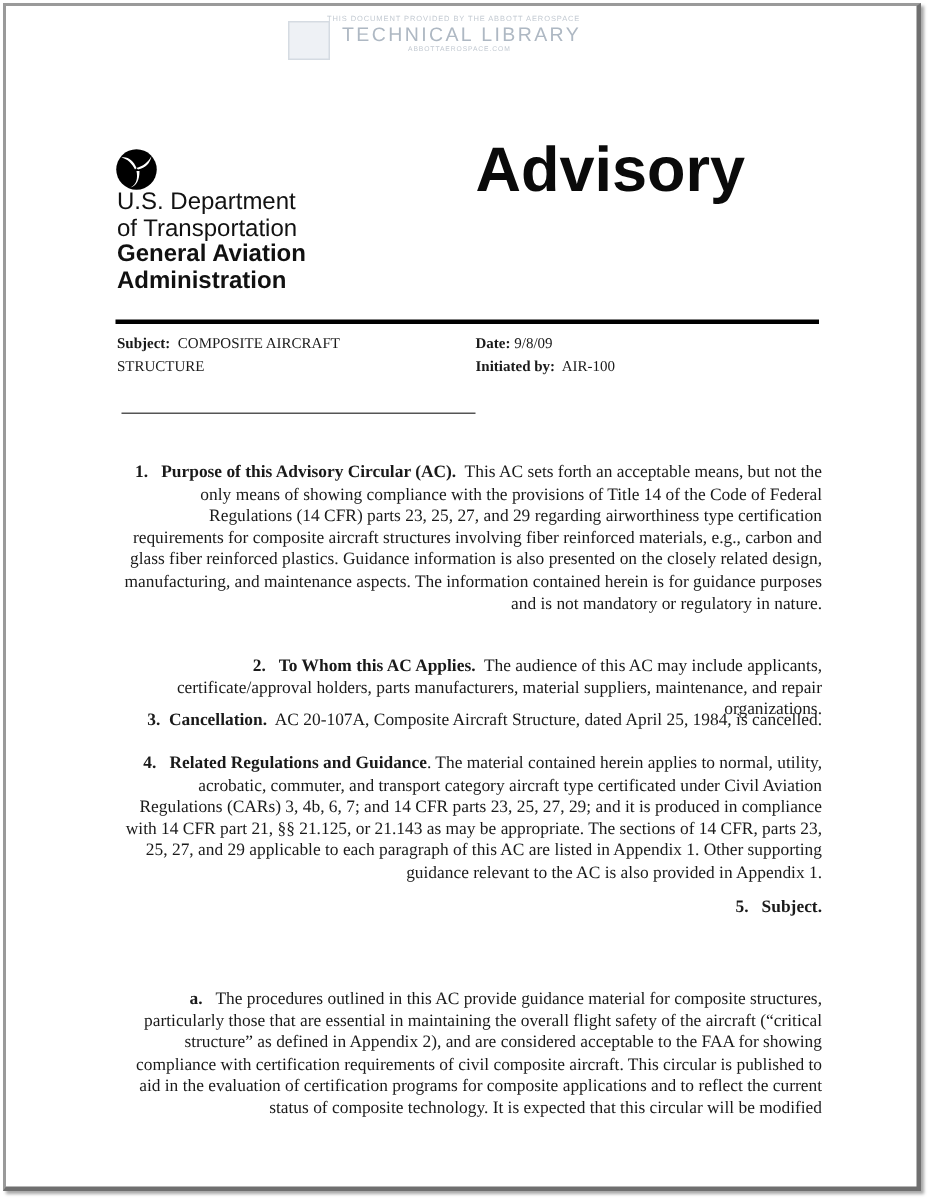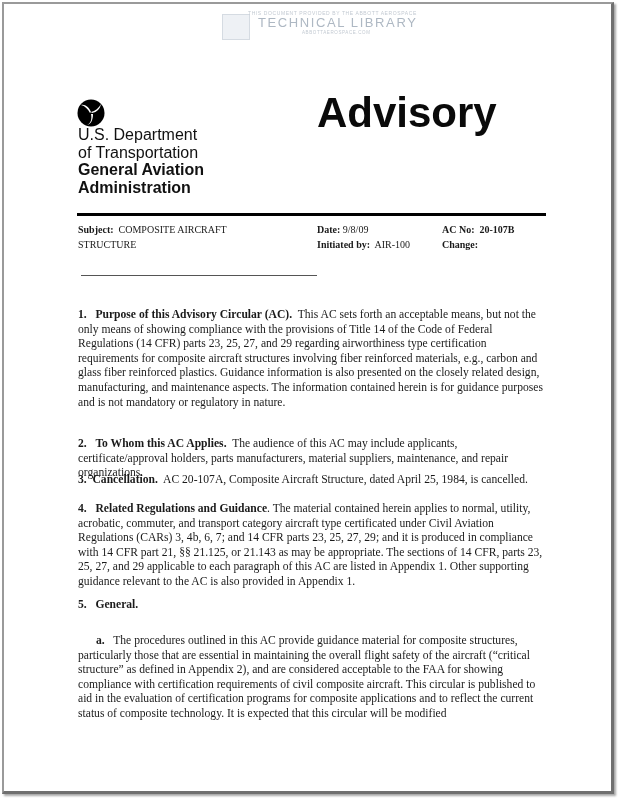--- a/index.html
+++ b/index.html
@@ -8,21 +8,21 @@
     }
     .page {
       position: absolute; left: 2px; top: 2px; width: 612px; height: 792px;
       background: #ffffff;
       border-top: 2px solid #9a9a9a; border-left: 2px solid #9a9a9a;
       border-right: 3px solid #6f6f6f; border-bottom: 3px solid #6f6f6f;
       box-shadow: 2px 2px 2px rgba(0,0,0,0.35);
       box-sizing: border-box;
     }
     .watermark {
-      position: absolute; left: 218px; top: 4px; width: 180px; height: 34px;
+      position: absolute; left: 188px; top: 4px; width: 180px; height: 34px;
       color: #b9c2cc;
     }
     .wm-icon {
       position: absolute; left: 0; top: 6px; width: 26px; height: 24px;
       border: 1px solid #d5dbe2; background: #eef1f5;
     }
     .wm-top {
       position: absolute; left: 26px; top: 2px; font: 5px "Liberation Sans", sans-serif; letter-spacing: 0.6px;
       white-space: nowrap; color: #c3cad2;
     }
@@ -49,21 +49,21 @@
     .rule-thick {
       position: absolute; left: 73px; top: 209px; width: 469px; height: 3px; background: #000;
     }
     .rule-thin {
       position: absolute; left: 77px; top: 271px; width: 236px; height: 1px; background: #555;
     }
     .serif { font-family: "Liberation Serif", serif; color: #1a1a1a; }
     .hdr { position: absolute; font-size: 10px; line-height: 15px; }
     .hdr b { font-weight: bold; }
     .body-text {
-      position: absolute; left: 74px; width: 470px; font-size: 11.6px; line-height: 14.6px;
+      position: absolute; left: 74px; width: 470px; font-size: 11.6px; line-height: 14.6px; text-align: right;
     }
     .body-text b { font-weight: bold; }
     .indent { text-indent: 18px; }
   </style>
 </head>
 <body>
 
 <div class="page">
 
   <div class="watermark">
@@ -105,30 +105,20 @@
     <div>
       <b>Date:</b>
       <span>9/8/09</span>
     </div>
     <div>
       <b>Initiated by:</b>&nbsp;
       <span>AIR-100</span>
     </div>
   </div>
 
-  <div class="hdr serif" style="left:438px; top:218px; width:110px;">
-    <div>
-      <b>AC No:</b>&nbsp;
-      <b>20-107B</b>
-    </div>
-    <div>
-      <b>Change:</b>
-      <span></span>
-    </div>
-  </div>
 
   <div class="rule-thin"></div>
 
   <div class="body-text serif" style="top:304px;">
     <b>1.</b>&nbsp;&nbsp;
     <b>Purpose of this Advisory Circular (AC).</b>&nbsp;
     <span>This AC sets forth an acceptable means, but not the only means of showing compliance with the provisions of Title 14 of the Code of Federal Regulations (14 CFR) parts 23, 25, 27, and 29 regarding airworthiness type certification requirements for composite aircraft structures involving fiber reinforced materials, e.g., carbon and glass fiber reinforced plastics.  Guidance information is also presented on the closely related design, manufacturing, and maintenance aspects.  The information contained herein is for guidance purposes and is not mandatory or regulatory in nature.</span>
   </div>
 
   <div class="body-text serif" style="top:433px;">
@@ -143,21 +133,21 @@
     <span>AC 20-107A, Composite Aircraft Structure, dated April 25, 1984, is cancelled.</span>
   </div>
 
   <div class="body-text serif" style="top:498px;">
     <b>4.</b>&nbsp;&nbsp;
     <b>Related Regulations and Guidance</b><span>.  The material contained herein applies to normal, utility, acrobatic, commuter, and transport category aircraft type certificated under Civil Aviation Regulations (CARs) 3, 4b, 6, 7; and 14 CFR parts 23, 25, 27, 29; and it is produced in compliance with 14 CFR part 21, §§ 21.125, or 21.143 as may be appropriate.  The sections of 14 CFR, parts 23, 25, 27, and 29 applicable to each paragraph of this AC are listed in Appendix 1.  Other supporting guidance relevant to the AC is also provided in Appendix 1.</span>
   </div>
 
   <div class="body-text serif" style="top:594px;">
     <b>5.</b>&nbsp;&nbsp;
-    <b>General.</b>
+    <b>Subject.</b>
   </div>
 
-  <div class="body-text serif indent" style="top:630px;">
+  <div class="body-text serif indent" style="top:655px;">
     <b>a.</b>&nbsp;&nbsp;
     <span>The procedures outlined in this AC provide guidance material for composite structures, particularly those that are essential in maintaining the overall flight safety of the aircraft (“critical structure” as defined in Appendix 2), and are considered acceptable to the FAA for showing compliance with certification requirements of civil composite aircraft.  This circular is published to aid in the evaluation of certification programs for composite applications and to reflect the current status of composite technology.  It is expected that this circular will be modified</span>
   </div>
 
 </div>
 
 </body></html>

